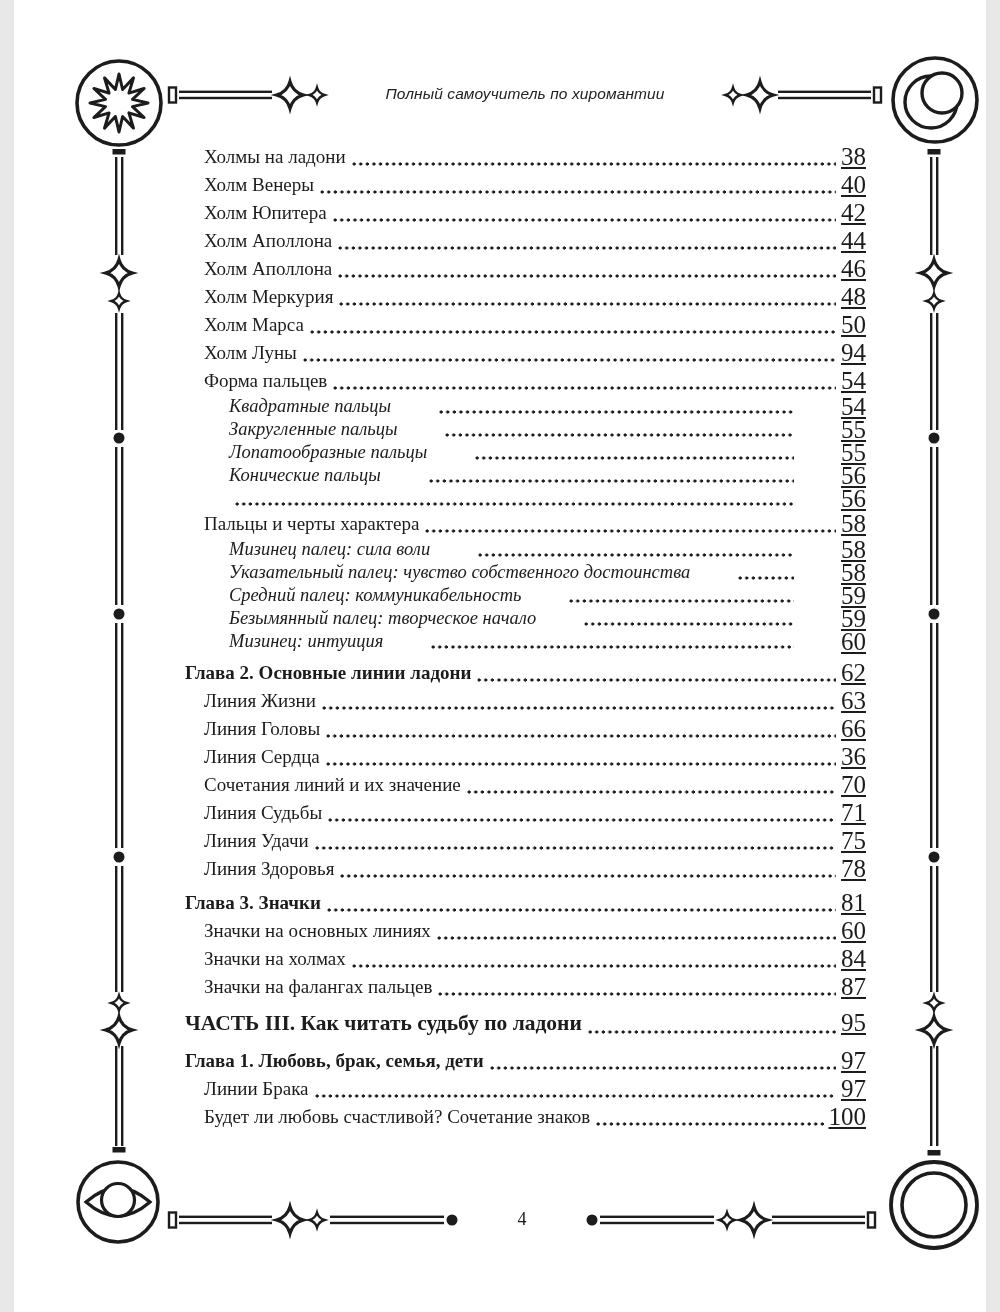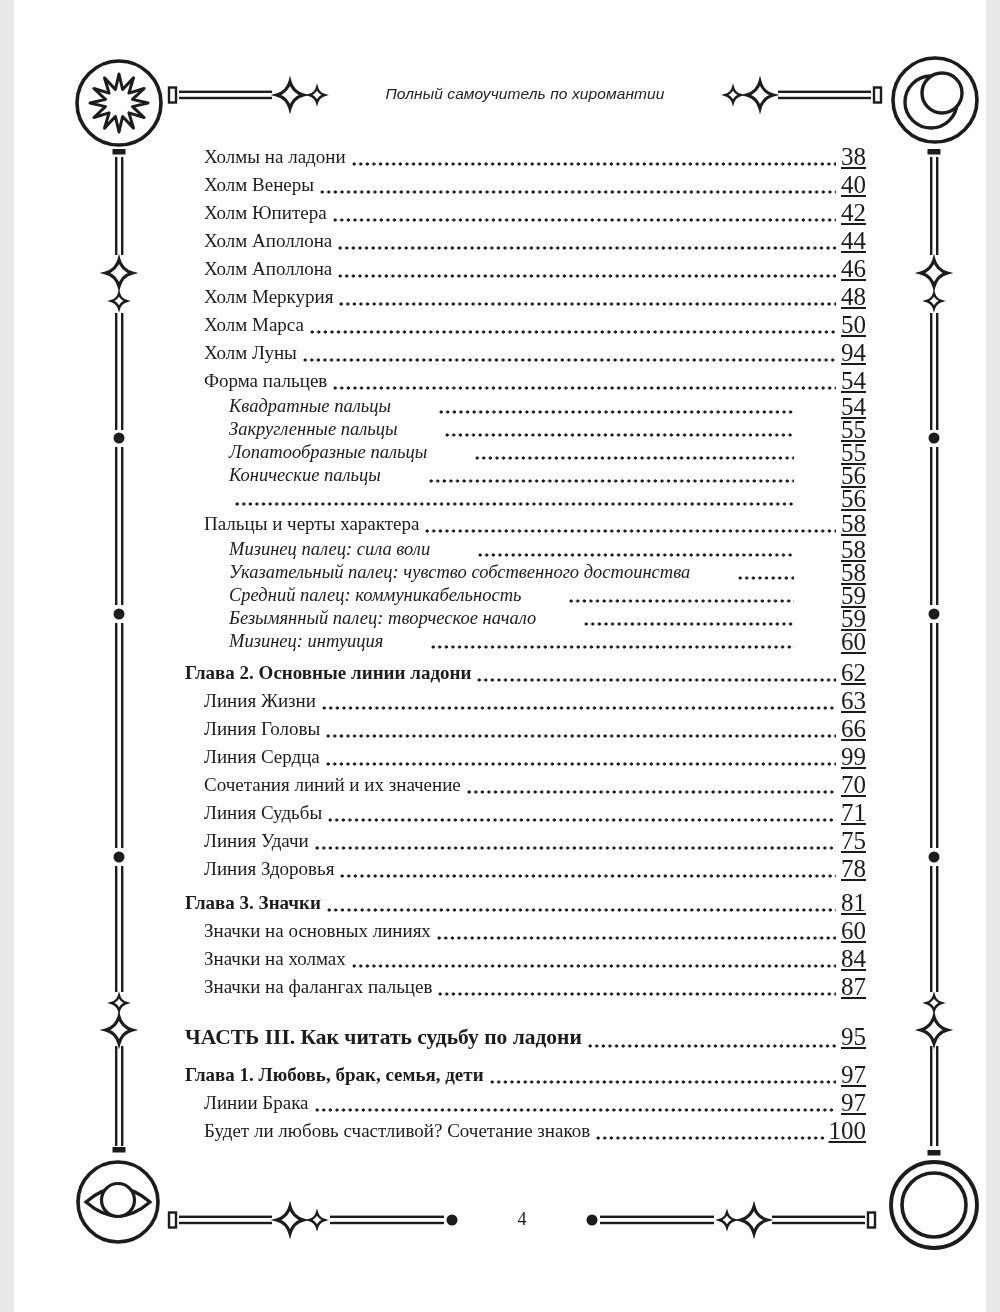--- a/index.html
+++ b/index.html
@@ -55,21 +55,21 @@
     height: 4px;
     margin: 0 5px 5px 6px;
     background-image: radial-gradient(circle at 2px 2px, var(--ink) 1.45px, transparent 1.7px);
     background-size: 6.6px 4px;
     background-repeat: repeat-x;
   }
   .row.item    { height: 28px; line-height: 28px; padding-left: 19px; font-size: 19px; }
   .row.sub     { height: 23px; line-height: 23px; padding-left: 44px; font-size: 18.5px; font-style: italic; gap: 42px; }
   .row.sub .leader { margin-bottom: 4px; }
   .row.chapter { height: 28px; line-height: 28px; margin-top: 6px; font-size: 19px; font-weight: bold; }
-  .row.part    { height: 36px; line-height: 36px; margin-top: 18px; font-size: 21.5px; font-weight: bold; }
+  .row.part    { height: 36px; line-height: 36px; margin-top: 4px; font-size: 21.5px; font-weight: bold; }
   .row.part .leader { margin-bottom: 7px; }
   .row .pg { line-height: inherit; }
   svg .ln { fill: var(--ink); }
   svg .hollow { fill: #ffffff; stroke: var(--ink); }
 </style>
 </head>
 <body>
 
 <div class="page">
 
@@ -299,21 +299,21 @@
         <span class="pg">63</span>
       </div>
       <div class="row item">
         <span class="lbl">Линия Головы</span>
         <span class="leader"></span>
         <span class="pg">66</span>
       </div>
       <div class="row item">
         <span class="lbl">Линия Сердца</span>
         <span class="leader"></span>
-        <span class="pg">99</span>
+        <span class="pg">36</span>
       </div>
       <div class="row item">
         <span class="lbl">Сочетания линий и их значение</span>
         <span class="leader"></span>
         <span class="pg">70</span>
       </div>
       <div class="row item">
         <span class="lbl">Линия Судьбы</span>
         <span class="leader"></span>
         <span class="pg">71</span>

